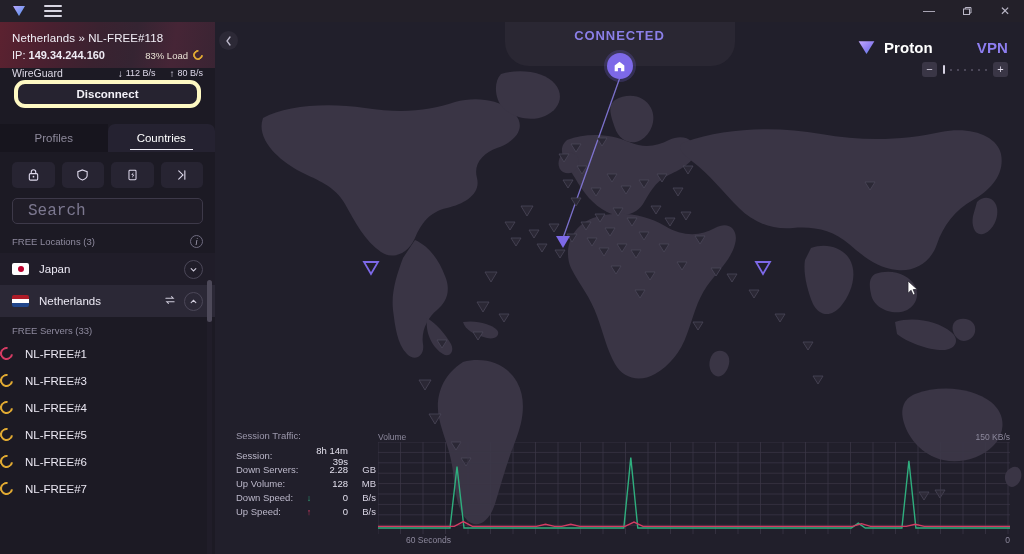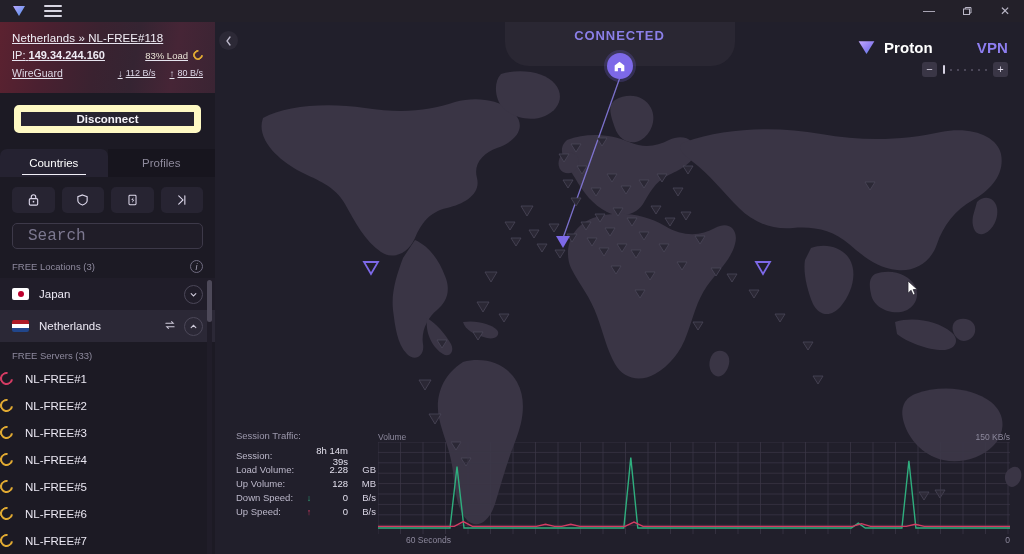--- a/index.html
+++ b/index.html
@@ -25,42 +25,41 @@
     width: 38px; height: 22px; display: flex; align-items: center; justify-content: center;
     color: #b9b6c6; font-size: 12px; line-height: 1;
   }
 
   
   .sidebar {
     position: absolute; left: 0; top: 22px; width: 215px; height: 532px;
     background: #1c1a24; overflow: hidden;
   }
   .conn-header {
-    position: relative; height: 71px; padding: 8px 12px 12px 12px;
+    position: relative; height: 46px; padding: 8px 12px 12px 12px;
     background: linear-gradient(100deg,#5c2230 0%, #4a2030 22%, #3a2230 45%, #352432 62%, #462536 80%, #3a2433 100%);
-    text-decoration: underline;
   }
   .conn-title { font-size: 11.5px; color: #f2eff7; letter-spacing: .1px; margin-top: 2px; }
   .conn-row2 { display: flex; align-items: center; margin-top: 5px; }
   .conn-ip { font-size: 11px; color: #efecf5; }
   .conn-ip b { font-weight: bold; }
   .conn-load { margin-left: auto; font-size: 9.5px; color: #e9e3d6; display:flex; align-items:center; gap:5px;}
   .load-ring {
     width: 10px; height: 10px; border-radius: 50%;
     border: 2px solid #e0a932; border-right-color: transparent; transform: rotate(-40deg);
   }
   .conn-row3 { display: flex; margin-top: 6px; }
   .conn-proto { font-size: 10.5px; color: #ddd9e6; }
   .conn-speeds { margin-left: auto; display: flex; gap: 14px; font-size: 9px; color: #ded9ea; }
   .conn-speeds span { display:flex; align-items:center; gap:3px; }
   .arr { font-size: 10px; }
 
   .disc-wrap { padding: 12px 14px 0 14px; }
   .disconnect-btn {
-    width: 100%; height: 28px; border: 7px solid #fef9c3; border-radius: 5px;
+    width: 100%; height: 28px; border: 4px solid #fef9c3; border-radius: 11px;
     background: #262330; color: #f3f1f8; font-size: 11.5px; font-weight: bold;
     display:flex; align-items:center; justify-content:center; cursor: pointer;
     font-family: "Liberation Sans", sans-serif;
   }
 
   .tabs { display: flex; height: 28px; margin-top: 16px; }
   .tab {
     flex: 1; display:flex; align-items:center; justify-content:center;
     font-size: 11.5px; color: #8e8a9c; cursor: pointer; position: relative;
     background: #17151e;
@@ -242,22 +241,22 @@
           </span>
         </div>
       </div>
     </div>
 
     <div class="disc-wrap">
       <div class="disconnect-btn">Disconnect</div>
     </div>
 
     <div class="tabs">
+      <div class="tab">Profiles</div>
       <div class="tab active">Countries</div>
-      <div class="tab">Profiles</div>
     </div>
 
     <div class="tool-row">
       <div class="tool-btn">
         <svg width="13" height="14" viewBox="0 0 14 15" fill="none" stroke="#ded9ec" stroke-width="1.2">
           <rect x="2.5" y="6" width="9" height="7" rx="1.3"></rect>
             <path d="M4.6 6 V4.2 a2.4 2.4 0 0 1 4.8 0 V6"></path>
           <circle cx="7" cy="9.3" r="0.9" fill="#ded9ec" stroke="none"></circle>
         </svg>
       </div>
@@ -327,24 +326,20 @@
             </svg>
         </span>
       </span>
     </div>
 
     <div class="servers-label">FREE Servers (33)</div>
 
     <div class="server-row">
       <span class="srv-ring red"></span>
       <span class="srv-name">NL-FREE#1</span>
-    </div>
-    <div class="server-row">
-      <span class="srv-ring"></span>
-      <span class="srv-name">NL-FREE#2</span>
     </div>
     <div class="server-row">
       <span class="srv-ring"></span>
       <span class="srv-name">NL-FREE#3</span>
     </div>
     <div class="server-row">
       <span class="srv-ring"></span>
       <span class="srv-name">NL-FREE#4</span>
     </div>
     <div class="server-row">
@@ -547,21 +542,21 @@
   <div class="stats">
     <div class="stats-title">Session Traffic:</div>
 
     <div class="stat-line">
       <span class="stat-k">Session:</span>
       <span class="stat-i"></span>
       <span class="stat-v">8h 14m 39s</span>
       <span class="stat-u"></span>
     </div>
     <div class="stat-line">
-      <span class="stat-k">Load Volume:</span>
+      <span class="stat-k">Down Servers:</span>
       <span class="stat-i"></span>
       <span class="stat-v">2.28</span>
       <span class="stat-u">GB</span>
     </div>
     <div class="stat-line">
       <span class="stat-k">Up Volume:</span>
       <span class="stat-i"></span>
       <span class="stat-v">128</span>
       <span class="stat-u">MB</span>
     </div>

